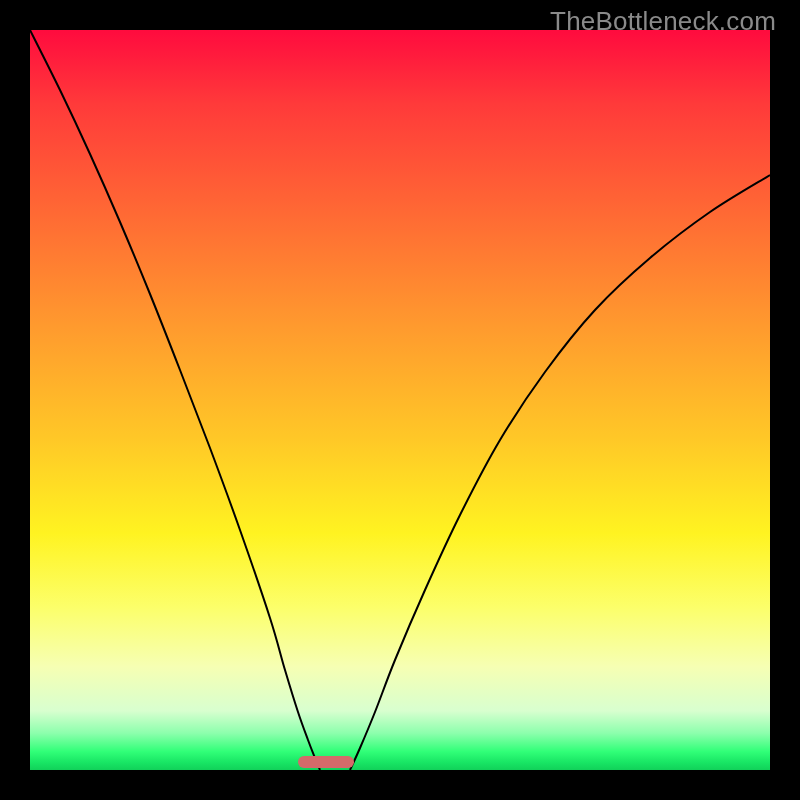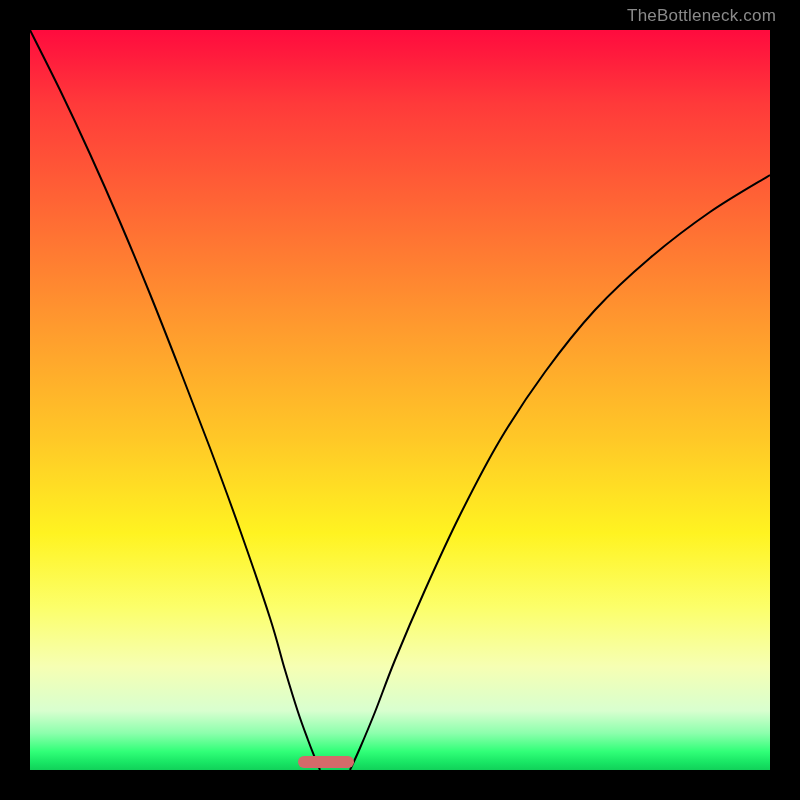--- a/index.html
+++ b/index.html
@@ -42,21 +42,21 @@
   .marker {
     position: absolute;
     background: #d46a6a;
     border-radius: 6px;
   }
   .watermark {
     position: absolute;
     top: 6px;
     right: 24px;
     color: #8a8a8a;
-    font-size: 17px;
+    font-size: 26px;
     letter-spacing: 0.2px;
     text-align: right;
   }
   svg.curves {
     position: absolute;
     left: 0;
     top: 0;
     width: 740px;
     height: 740px;
   }

